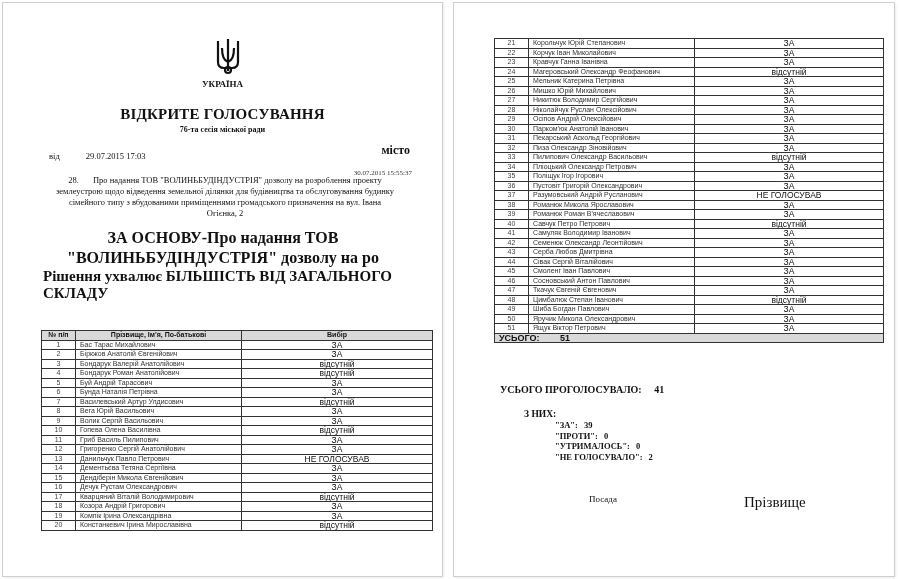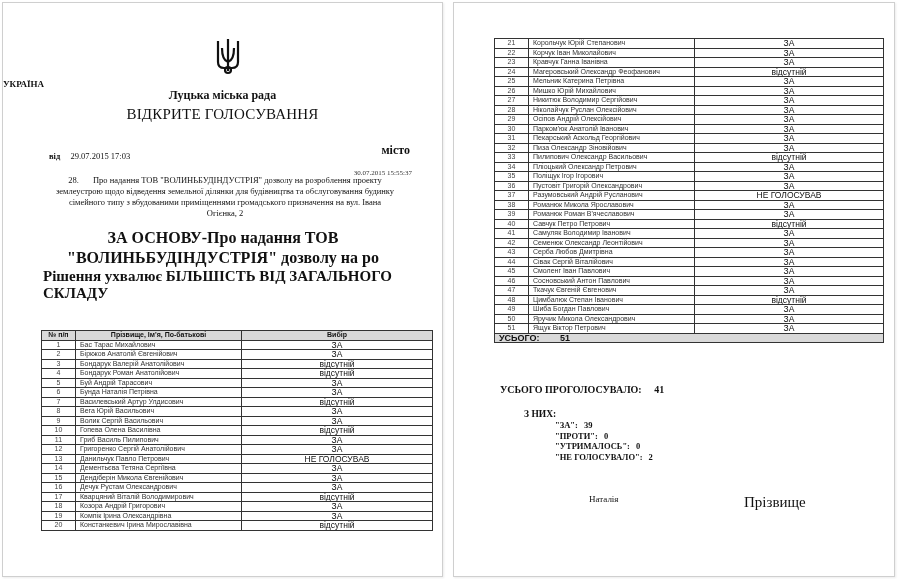--- a/index.html
+++ b/index.html
@@ -8,27 +8,27 @@
 
   .page {
     position: absolute; top: 2px; background: #fff;
     border: 1px solid #cfcfcf; box-shadow: 1px 1px 2px rgba(0,0,0,0.08);
   }
   #page-left { left: 2px; width: 441px; height: 575px; }
   #page-right { left: 453px; width: 442px; height: 575px; }
 
   
   .emblem { position: absolute; left: 213px; top: 35px; width: 24px; height: 38px; }
-  .country { position: absolute; left: 0; width: 100%; top: 76px; font-size: 9px; font-weight: bold; }
+  .country { position: absolute; left: 0; width: 100%; top: 76px; text-align: center; font-size: 9px; font-weight: bold; }
   .council { position: absolute; left: 0; width: 100%; top: 85px; text-align: center; font-size: 12px; font-weight: bold; }
-  .vote-type { position: absolute; left: 0; width: 100%; top: 103px; text-align: center; font-size: 15px; font-weight: normal; letter-spacing: 0.2px; }
+  .vote-type { position: absolute; left: 0; width: 100%; top: 103px; text-align: center; font-size: 15px; font-weight: bold; letter-spacing: 0.2px; }
   .session { position: absolute; left: 0; width: 100%; top: 122px; text-align: center; font-size: 8px; font-weight: bold; }
   .city { position: absolute; right: 32px; top: 140px; font-size: 12px; font-weight: bold; }
   .date-row { position: absolute; left: 46px; top: 148px; font-size: 8.5px; }
-  .date-row .lbl { font-weight: bold; margin-right: 8px; }
+  .date-row .lbl { font-weight: normal; margin-right: 24px; }
   .timestamp { position: absolute; right: 30px; top: 166px; font-size: 7px; color: #333; }
   .agenda { position: absolute; left: 52px; width: 340px; top: 172px; text-align: center; font-size: 8.5px; line-height: 11px; }
   .agenda .num { margin-right: 14px; }
   .title-main { position: absolute; left: 40px; width: 360px; top: 225px; text-align: center; font-size: 16px; font-weight: bold; line-height: 20px; }
   .title-decision { position: absolute; left: 40px; width: 360px; top: 265px; font-size: 15px; font-weight: bold; line-height: 17px; }
 
   
   table.votes { position: absolute; border-collapse: collapse; font-family: "Liberation Sans", sans-serif; font-size: 7px; }
   table.votes td, table.votes th { border: 1px solid #333; height: 9.5px; line-height: 8px; padding: 0 4px; white-space: nowrap; overflow: hidden; }
   table.votes th { background: #d9d9d9; font-weight: bold; text-align: center; font-size: 7px; }
@@ -57,22 +57,22 @@
 <div class="page" id="page-left">
   <svg class="emblem" viewBox="0 0 24 38">
     <g fill="none" stroke="#111" stroke-width="2.2">
       <path d="M2 3 L2 24 Q2 30 8 30 L16 30 Q22 30 22 24 L22 3"></path>
       <path d="M12 1 L12 33"></path>
       <path d="M6 10 Q6 22 12 24 Q18 22 18 10"></path>
       <circle cx="12" cy="32" r="3"></circle>
     </g>
   </svg>
   <div class="country">УКРАЇНА</div>
-  <div class="council">Луцька міська рада</div>
   <div class="vote-type">ВІДКРИТЕ ГОЛОСУВАННЯ</div>
+  <div class="session">76-та сесія міської ради</div>
   <div class="city">місто</div>
   <div class="date-row">
     <span class="lbl">від</span>
     <span>29.07.2015 17:03</span>
   </div>
   <div class="timestamp">30.07.2015 15:55:37</div>
   <div class="agenda">
     <span class="num">28.</span><span>Про надання ТОВ "ВОЛИНЬБУДІНДУСТРІЯ" дозволу на розроблення проекту землеустрою щодо відведення земельної ділянки для будівництва та обслуговування будинку сімейного типу з вбудованими приміщеннями громадського призначення на вул. Івана Огієнка, 2</span>
   </div>
   <div class="title-main">ЗА ОСНОВУ-Про надання ТОВ "ВОЛИНЬБУДІНДУСТРІЯ" дозволу на ро</div>
@@ -369,15 +369,15 @@
     <span>УСЬОГО ПРОГОЛОСУВАЛО:</span>
     <span class="val">41</span>
   </div>
   <div class="sum-of">З НИХ:</div>
   <div class="sum-items">
     <div><span>"ЗА":</span><span class="val">39</span></div>
     <div><span>"ПРОТИ":</span><span class="val">0</span></div>
     <div><span>"УТРИМАЛОСЬ":</span><span class="val">0</span></div>
     <div><span>"НЕ ГОЛОСУВАЛО":</span><span class="val">2</span></div>
   </div>
-  <div class="sig-pos">Наталія</div>
+  <div class="sig-pos">Посада</div>
   <div class="sig-name">Прізвище</div>
 </div>
 
 </body></html>

